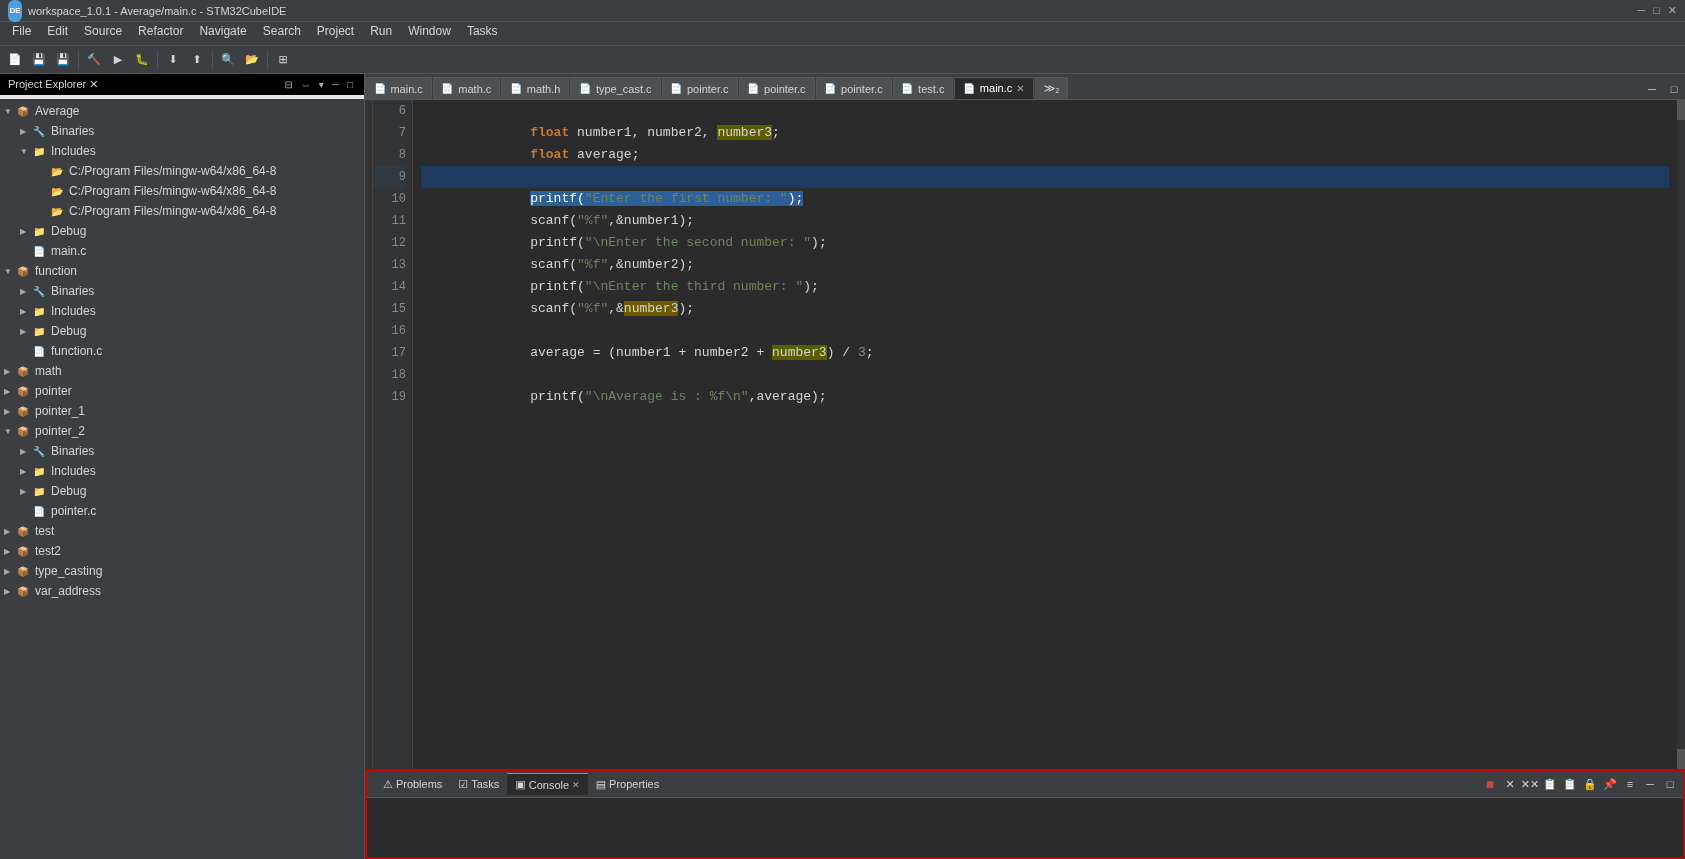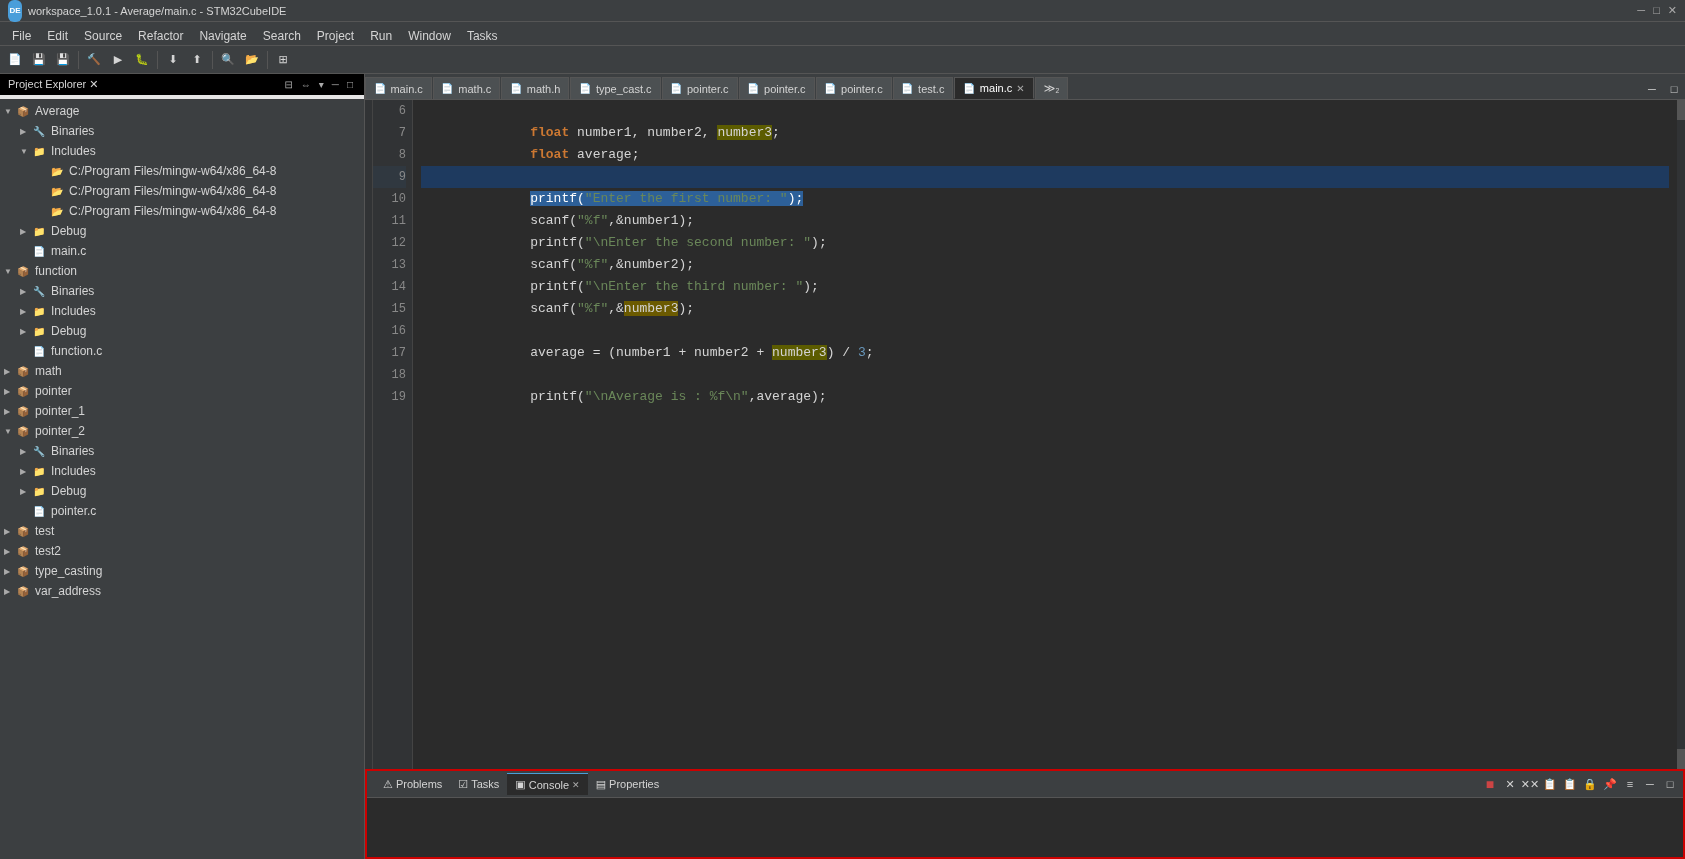--- a/index.html
+++ b/index.html
@@ -27,21 +27,21 @@
       font-size: 8px;
       font-weight: bold;
       color: white;
     }
 
     
     #menu-bar {
       background: #3c3f41;
       height: 24px;
       display: flex;
-      align-items: flex-end;
+      align-items: flex-start;
       padding: 0 4px;
       border-bottom: 1px solid #555;
       font-size: 12px;
     }
     #menu-bar span {
       padding: 2px 8px;
       cursor: pointer;
       color: #d4d4d4;
     }
 

